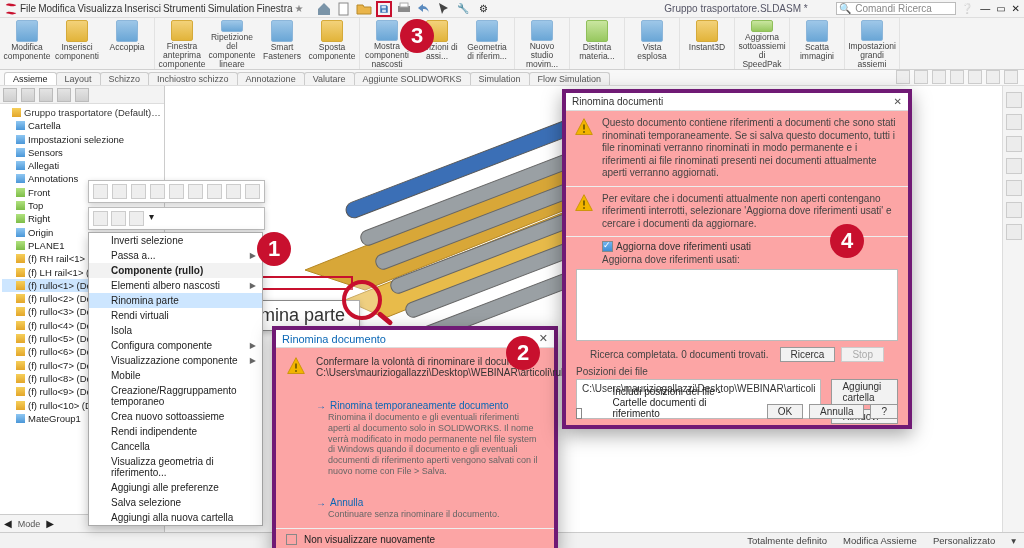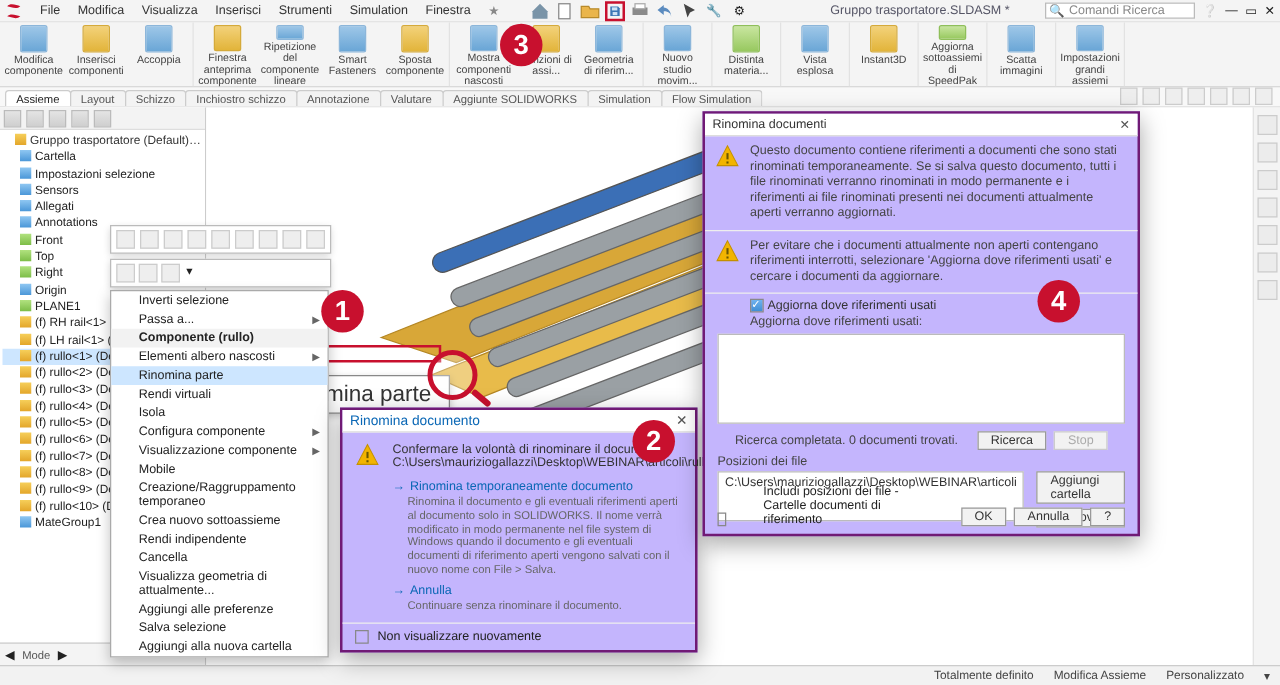--- a/index.html
+++ b/index.html
@@ -1,19 +1,19 @@
 <!DOCTYPE html>
 <html><head>
 <meta charset="utf-8">
 <style>
   * { box-sizing: border-box; font-family: "Segoe UI", Tahoma, Arial, sans-serif; }
   body { margin:0; width:1024px; height:548px; background:#fff; color:#222; font-size:10px; overflow:hidden; position:relative; }
 
   
-  .menubar { height:18px; background:#f4f4f4; border-bottom:1px solid #dedede; display:flex; align-items:center; padding:0 4px; gap:14px; }
+  .menubar { height:18px; background:#f4f4f4; border-bottom:1px solid #dedede; display:flex; align-items:center; padding:0 4px; gap:2px; }
   .menubar .logo { width:14px; height:14px; color:#c8102e; }
   .menubar .mtxt { color:#333; cursor:default; }
   .menubar .spacer { flex:1; display:flex; align-items:center; gap:6px; justify-content:flex-end; }
   .menubar .title { color:#556; font-weight:400; }
   .menubar .search { border:1px solid #bbb; height:13px; width:120px; display:flex; align-items:center; padding:0 3px; background:#fff; }
 
   
   .qat { display:flex; align-items:center; gap:4px; margin-left:10px; }
   .qat .btn { width:16px; height:16px; display:flex; align-items:center; justify-content:center; }
   .save-highlight { border:2px solid #c8102e; padding:1px; }
@@ -71,26 +71,26 @@
   .redbox { position:absolute; border:2px solid #c8102e; pointer-events:none; }
   .callout-label { position:absolute; background:#fff; border:1px solid #888; padding:4px 14px; font-size:18px; color:#333; box-shadow:0 2px 6px rgba(0,0,0,.25); }
   .magnifier { position:absolute; width:52px; height:52px; }
   .magnifier .ring { width:40px; height:40px; border:4px solid #c8102e; border-radius:50%; background:rgba(255,255,255,.3); }
   .magnifier .handle { position:absolute; width:18px; height:5px; background:#c8102e; border-radius:3px; transform:rotate(40deg); left:34px; top:36px; }
 
   
   .badge { position:absolute; width:34px; height:34px; border-radius:50%; background:#c8102e; color:#fff; font-weight:700; font-size:22px; display:flex; align-items:center; justify-content:center; z-index:60; }
 
   
-  .dlg { position:absolute; background:#c4b5fd; border:2px solid #701a75; box-shadow:0 6px 18px rgba(0,0,0,.35); font-size:10px; z-index:30; }
+  .dlg { position:absolute; background:#fca5a5; border:4px solid #701a75; box-shadow:0 6px 18px rgba(0,0,0,.35); font-size:10px; z-index:30; }
   .dlg .titlebar { height:18px; background:#fff; border-bottom:1px solid #ddd; display:flex; align-items:center; padding:0 6px; color:#0a67b5; font-size:11px; }
   .dlg .titlebar .x { margin-left:auto; color:#555; }
   .dlg .body { padding:8px 12px 8px 40px; position:relative; color:#333; }
   .dlg .warn-ic { position:absolute; left:10px; top:8px; width:20px; height:20px; }
-  .dlg .link { color:#0a67b5; cursor:pointer; margin-top:0; }
+  .dlg .link { color:#0a67b5; cursor:pointer; margin-top:14px; }
   .dlg .link .d { color:#666; font-size:9px; margin-left:12px; line-height:1.2; margin-top:1px; }
   .dlg .arrow { color:#0a67b5; margin-right:4px; }
   .dlg .foot { padding:5px 10px; border-top:1px solid #eee; display:flex; align-items:center; gap:4px; }
   .chk { width:11px; height:11px; border:1px solid #888; display:inline-block; vertical-align:-2px; margin-right:3px; }
 
   
   .dlg2 { left:562px; top:89px; width:350px; height:340px; }
   .dlg2 .titlebar { background:#fff; color:#333; font-size:10px; }
   .dlg2 .section { padding:6px 10px 6px 36px; border-bottom:1px solid #eee; position:relative; color:#444; line-height:1.25; }
   .dlg2 .section .warn-ic { left:8px; top:6px; }
@@ -435,21 +435,21 @@
       <div class="mi">
         <span>Crea nuovo sottoassieme</span>
       </div>
       <div class="mi">
         <span>Rendi indipendente</span>
       </div>
       <div class="mi">
         <span>Cancella</span>
       </div>
       <div class="mi">
-        <span>Visualizza geometria di attualmente...</span>
+        <span>Visualizza geometria di riferimento...</span>
       </div>
       <div class="mi">
         <span>Aggiungi alle preferenze</span>
       </div>
       <div class="mi">
         <span>Salva selezione</span>
       </div>
       <div class="mi">
         <span>Aggiungi alla nuova cartella</span>
       </div>

